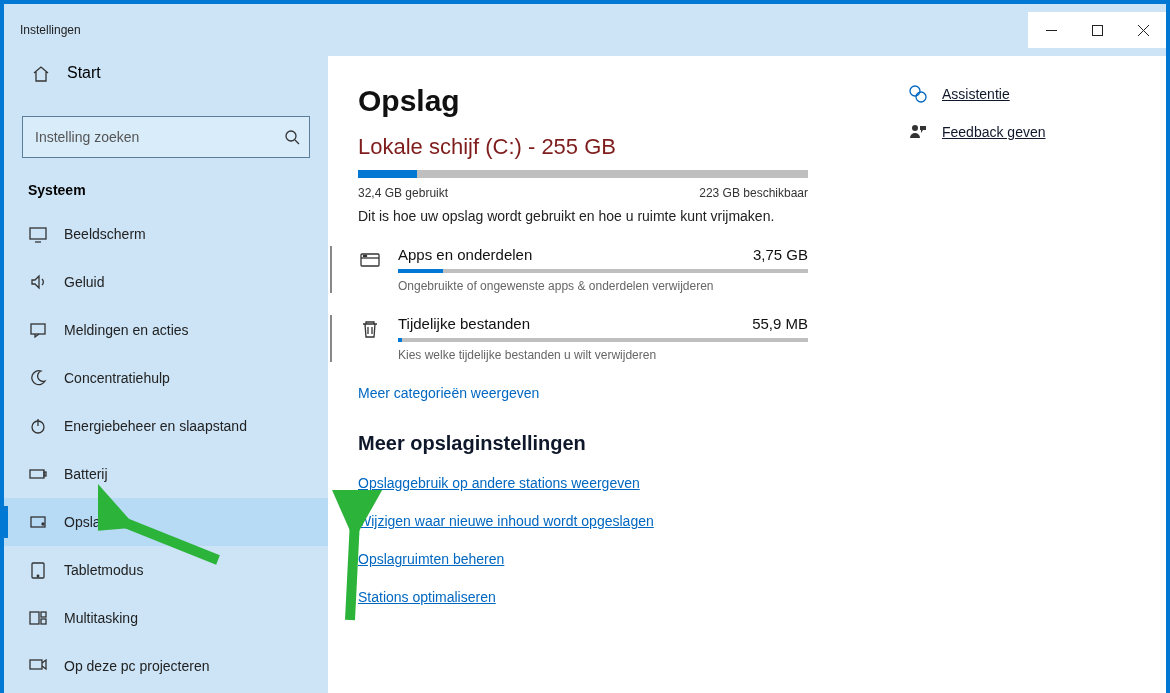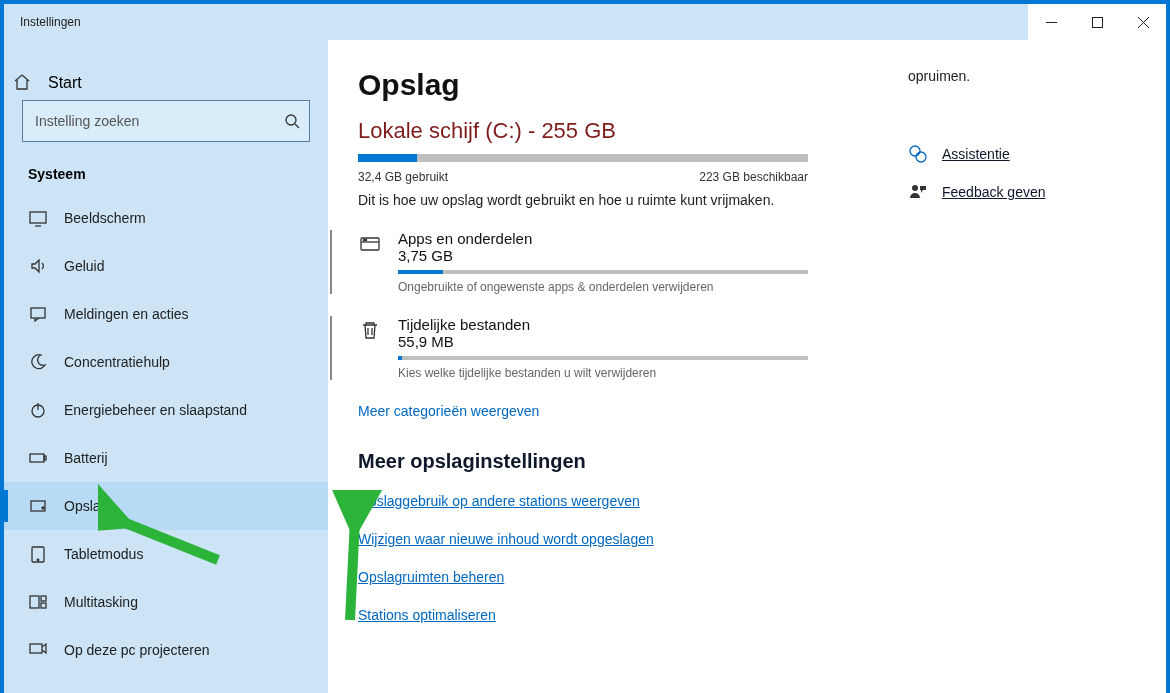--- a/index.html
+++ b/index.html
@@ -1,25 +1,25 @@
 <!DOCTYPE html>
 <html><head>
 <meta charset="utf-8">
 <style>
   * { margin: 0; padding: 0; box-sizing: border-box; font-family: "Segoe UI", Arial, sans-serif; }
   body { width: 1170px; height: 693px; background: #0078d4; overflow: hidden; position: relative; }
   .window { position: absolute; top: 4px; left: 4px; right: 4px; bottom: 0; background: #fff; display: flex; flex-direction: column; }
-  .titlebar { height: 36px; display: flex; align-items: center; background: #cce4f6; }
+  .titlebar { height: 52px; display: flex; align-items: center; background: #cce4f6; }
   .titlebar-text { padding-left: 16px; font-size: 12px; color: #222; }
   .titlebar-spacer { flex: 1; }
   .titlebar-btn { width: 46px; height: 36px; display: flex; align-items: center; justify-content: center; background: #fff; cursor: pointer; }
   .titlebar-btn svg { stroke: #222; stroke-width: 1; fill: none; }
   .content-row { flex: 1; display: flex; overflow: hidden; }
   .sidebar { width: 324px; background: #cce4f6; padding: 8px 0 0 0; overflow-y: auto; }
-  .home-row { display: flex; align-items: flex-end; height: 44px; padding-left: 8px; cursor: pointer; }
+  .home-row { display: flex; align-items: flex-start; height: 44px; padding-left: 27px; cursor: pointer; }
   .home-icon { width: 20px; height: 20px; margin-right: 16px; }
   .search-wrap { margin: 8px 18px 14px 18px; }
   .search-box { position: relative; height: 42px; border: 1px solid #5a7d99; background: #d9ecfa; display: flex; align-items: center; }
   .search-input { flex: 1; background: transparent; border: none; outline: none; padding-left: 12px; font-size: 14px; color: #333; }
   .search-input::placeholder { color: #555; }
   .search-icon { width: 34px; display: flex; align-items: center; justify-content: center; }
   .section-head { padding: 10px 24px 12px 24px; font-weight: 700; font-size: 14px; color: #000; }
   .nav-list { position: relative; }
   .nav-item { display: flex; align-items: center; height: 48px; padding-left: 24px; cursor: pointer; font-size: 14px; color: #222; position: relative; }
   .nav-item.selected { background: #b7daf5; }
@@ -31,21 +31,21 @@
   h1.page-title { font-size: 30px; font-weight: 600; color: #111; margin-bottom: 16px; }
   h2.drive-title { font-size: 22px; font-weight: 400; color: #7f1d1d; margin-bottom: 10px; }
   .bar-outer { height: 8px; background: #bfbfbf; width: 450px; position: relative; margin-bottom: 8px; }
   .bar-fill { height: 100%; background: #0078d4; }
   .bar-labels { width: 450px; display: flex; justify-content: space-between; font-size: 12px; color: #333; margin-bottom: 8px; }
   .desc-text { font-size: 14px; color: #222; margin-bottom: 22px; }
   .category { display: flex; align-items: flex-start; width: 450px; margin-bottom: 22px; cursor: pointer; position: relative; }
   .category::before { content: ""; position: absolute; left: -28px; top: 0; bottom: 0; width: 2px; background: #888; }
   .cat-icon { width: 24px; height: 24px; margin: 2px 16px 0 0; flex-shrink: 0; }
   .cat-body { flex: 1; }
-  .cat-top { display: flex; justify-content: space-between; font-size: 15px; color: #111; margin-bottom: 6px; flex-direction: column; }
+  .cat-top { display: flex; justify-content: space-between; font-size: 15px; color: #111; margin-bottom: 6px; }
   .cat-bar { height: 4px; background: #bfbfbf; position: relative; margin-bottom: 6px; }
   .cat-bar-fill { height: 100%; background: #0078d4; }
   .cat-sub { font-size: 12px; color: #666; }
   .link { color: #0067c0; font-size: 14px; cursor: pointer; display: inline-block; }
   h2.more-title { font-size: 20px; font-weight: 600; color: #0f172a; margin: 30px 0 20px 0; }
   .links-list .link { display: block; margin-bottom: 22px; text-decoration: underline; }
   .right-text { font-size: 14px; color: #222; margin-bottom: 60px; }
   .help-row { display: flex; align-items: center; margin-bottom: 18px; cursor: pointer; }
   .help-row .hicon { width: 20px; height: 20px; margin-right: 14px; }
   .help-row .hlabel { color: #0f172a; font-size: 14px; text-decoration: underline; }
@@ -233,21 +233,20 @@
 
         <div class="links-list">
           <span class="link">Opslaggebruik op andere stations weergeven</span>
           <span class="link">Wijzigen waar nieuwe inhoud wordt opgeslagen</span>
           <span class="link">Opslagruimten beheren</span>
           <span class="link">Stations optimaliseren</span>
         </div>
       </div>
 
       <div class="right-col">
-        <div class="right-text">opruimen.</div>
         <div class="help-row">
           <svg class="hicon" viewBox="0 0 20 20" style="stroke:#0067c0;fill:none;stroke-width:1.3">
               <circle cx="7" cy="7" r="5"></circle>
               <circle cx="13" cy="13" r="5"></circle>
             </svg>
           <span class="hlabel">Assistentie</span>
         </div>
         <div class="help-row">
           <svg class="hicon" viewBox="0 0 20 20" style="stroke:#333;fill:#333;stroke-width:0">
               <circle cx="7" cy="6" r="3"></circle>

